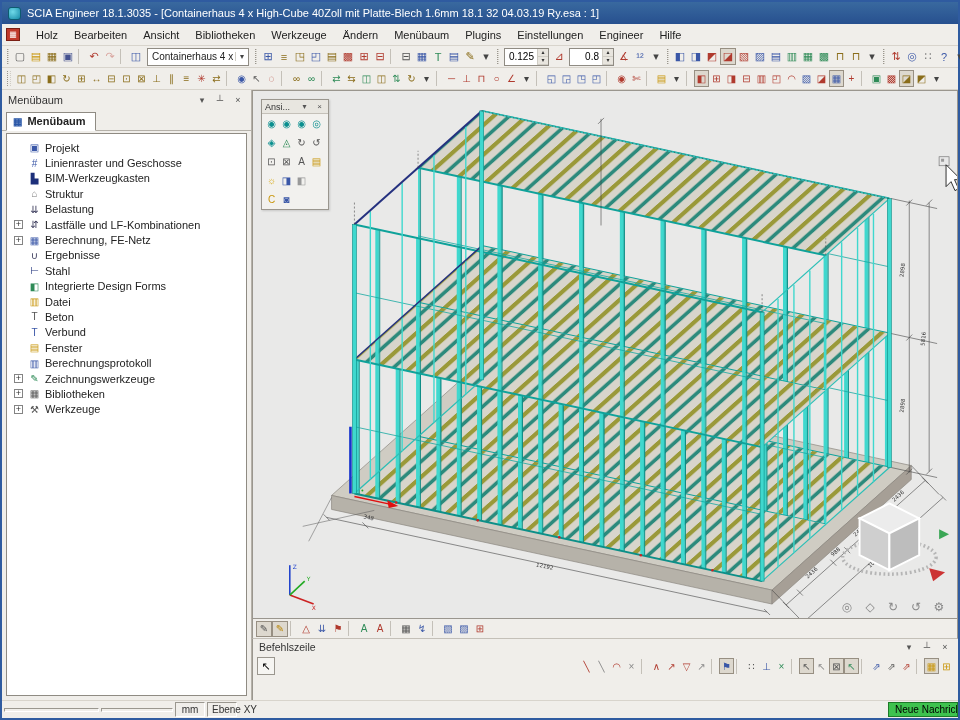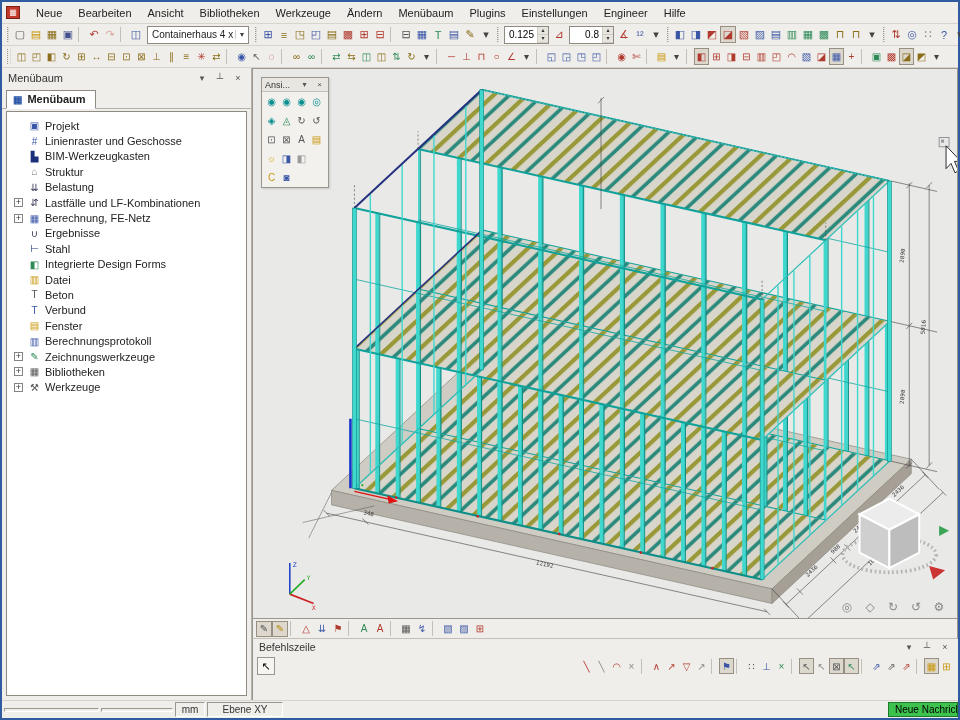--- a/index.html
+++ b/index.html
@@ -67,34 +67,38 @@
   .cmdpanel .phead { height: 16px; font-size: 10.5px; }
   .cmdtools { height: 22px; display: flex; align-items: center; padding: 0 4px; }
   .pointerbtn { width: 18px; height: 18px; border: 1px solid #9a968e; background: #f6f5f2; display: inline-flex; align-items: center; justify-content: center; font-size: 11px; }
   .cmdspacer { flex: 1; }
   .cmdtools .ticon { width: 15px; height: 16px; font-size: 10px; }
   .cmdinput { height: 18px; margin: 1px 3px 3px 3px; background: #fff; border: 1px solid #7a766e; font-size: 11px; color: #111; padding: 2px 4px; }
 
   .statusbar { flex: 0 0 17px; background: #f0eeea; display: flex; align-items: stretch; font-size: 10px; color: #333; position: relative; border-top: 1px solid #d8d4cc; }
   .scell { border: 1px solid; border-color: #9a978f #fff #fff #9a978f; margin: 1px 0 1px 2px; padding: 1px 4px; white-space: nowrap; }
   .scell.c0 { width: 95px; } .scell.c1 { width: 72px; }
-  .scell.c2 { width: 30px; text-align: center; } .scell.c3 { width: 76px; text-align: center; }
+  .scell.c2 { width: 30px; text-align: center; } .scell.c3 { width: 30px; text-align: center; }
   .scell.c4 { flex: 1; border-color: transparent; }
   .msgbtn { position: absolute; right: 0; top: 1px; bottom: 1px; background: #3ec24e; border: 1px solid #1d7a28; color: #000; font-size: 10px; padding: 1px 6px; white-space: nowrap; overflow: hidden; max-width: 70px; }
 </style>
 </head>
 <body>
 
 <div class="window">
 
+  <div class="titlebar">
+    <span class="appicon"></span>
+    <span class="titletext">SCIA Engineer 18.1.3035 - [Containerhaus 4 x High-Cube 40Zoll mit Platte-Blech 1.6mm 18.1 32 04.03.19 Ry.esa : 1]</span>
+  </div>
 
   <div class="menubar">
     <span class="mdiicon">▦</span>
     <span class="iconstrip">
-        <span class="mitem">Neue</span>
+        <span class="mitem">Holz</span>
         <span class="mitem">Bearbeiten</span>
         <span class="mitem">Ansicht</span>
         <span class="mitem">Bibliotheken</span>
         <span class="mitem">Werkzeuge</span>
         <span class="mitem">Ändern</span>
         <span class="mitem">Menübaum</span>
         <span class="mitem">Plugins</span>
         <span class="mitem">Einstellungen</span>
         <span class="mitem">Engineer</span>
         <span class="mitem">Hilfe</span>

